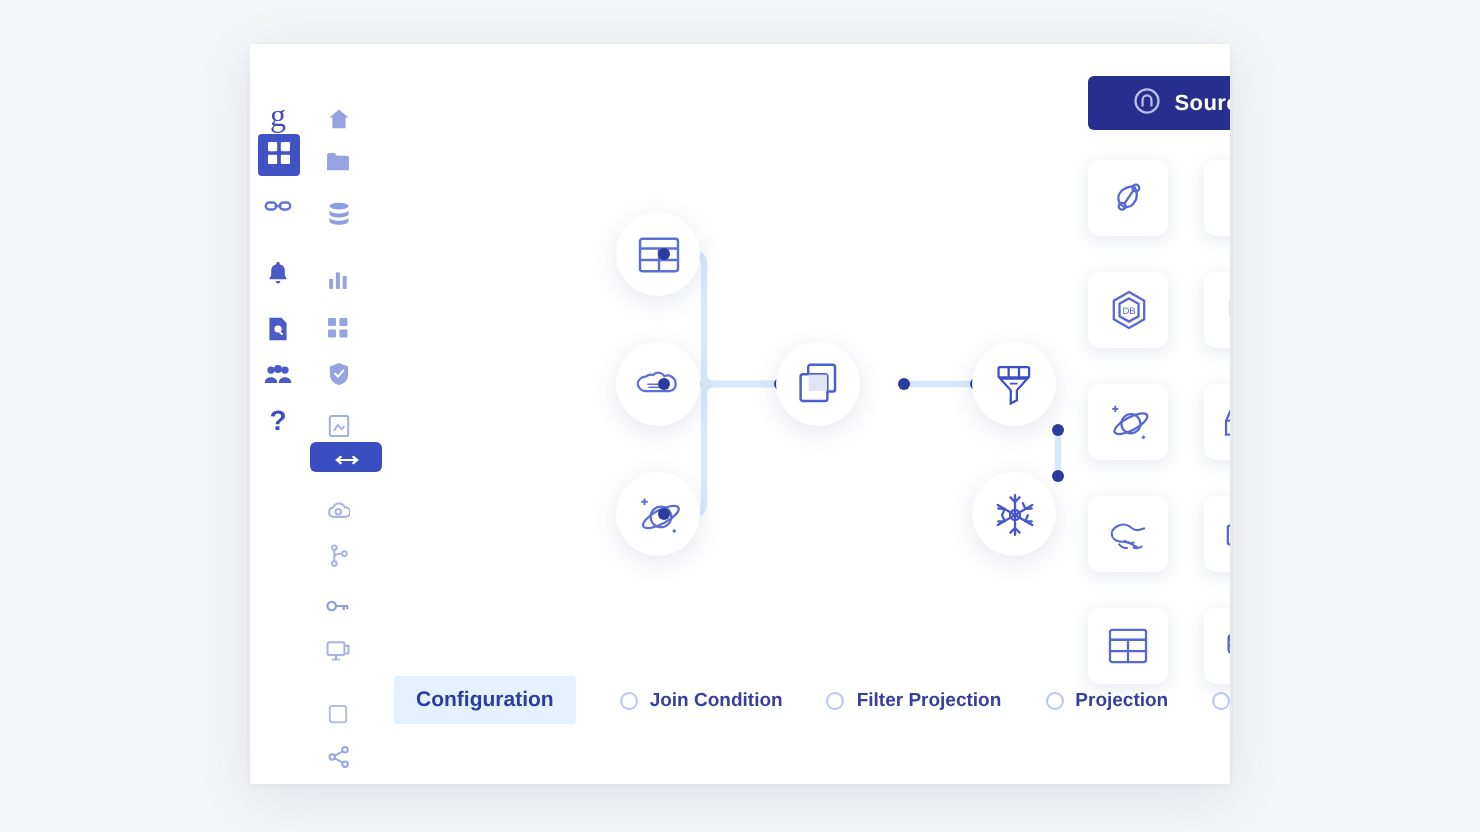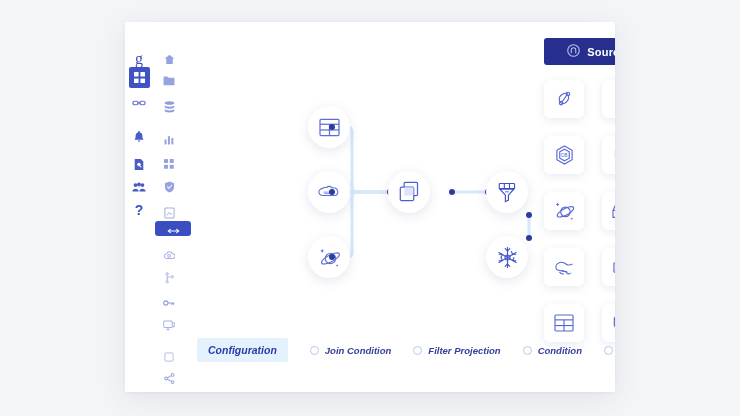--- a/index.html
+++ b/index.html
@@ -130,21 +130,20 @@
   }
   .tile svg { display: block; }
 
   
   .bottombar {
     position: absolute;
     left: 72px; bottom: 30px;
     display: flex;
     align-items: center;
     height: 24px;
-    font-style: italic;
   }
   .config-tab {
     background: #e4f2fd;
     color: #2b3ba8;
     font-size: 10.5px;
     font-weight: bold;
     padding: 6px 11px;
     border-radius: 2px;
     white-space: nowrap;
   }
@@ -591,21 +590,21 @@
           <span class="radio-label">Join Condition</span>
         </div>
 
         <div class="radio-opt">
           <span class="radio-circle"></span>
           <span class="radio-label">Filter Projection</span>
         </div>
 
         <div class="radio-opt">
           <span class="radio-circle"></span>
-          <span class="radio-label">Condition</span>
+          <span class="radio-label">Projection</span>
         </div>
 
         <div class="radio-opt">
           <span class="radio-circle"></span>
 
         </div>
       </div>
     </div>
 
   </div>

